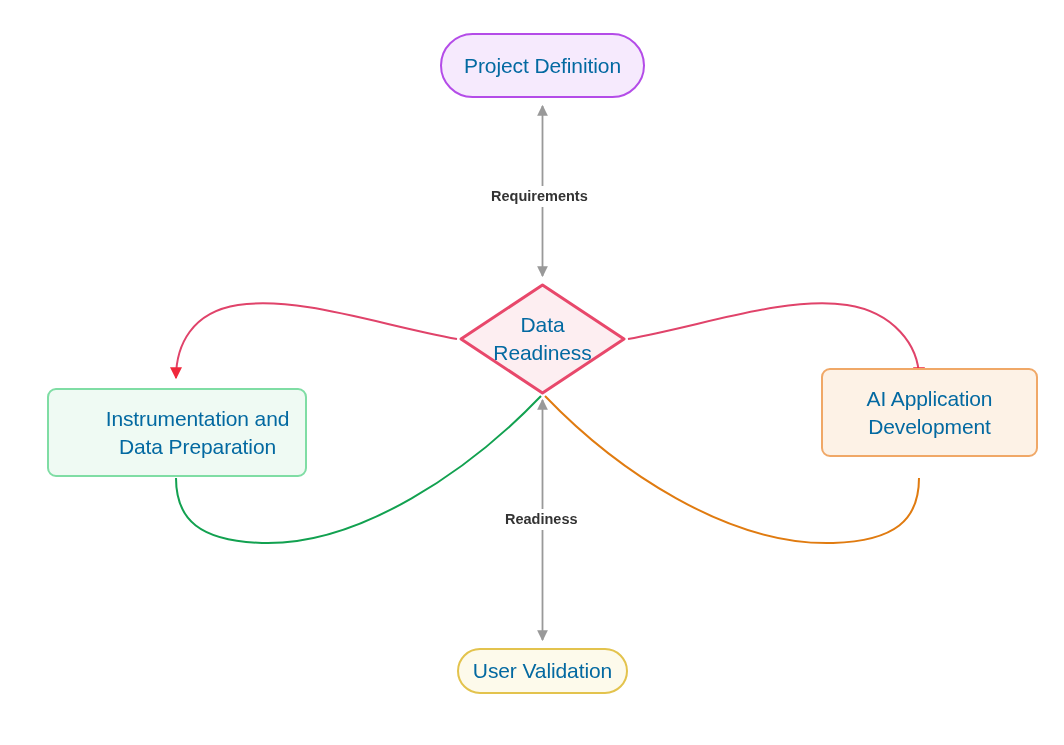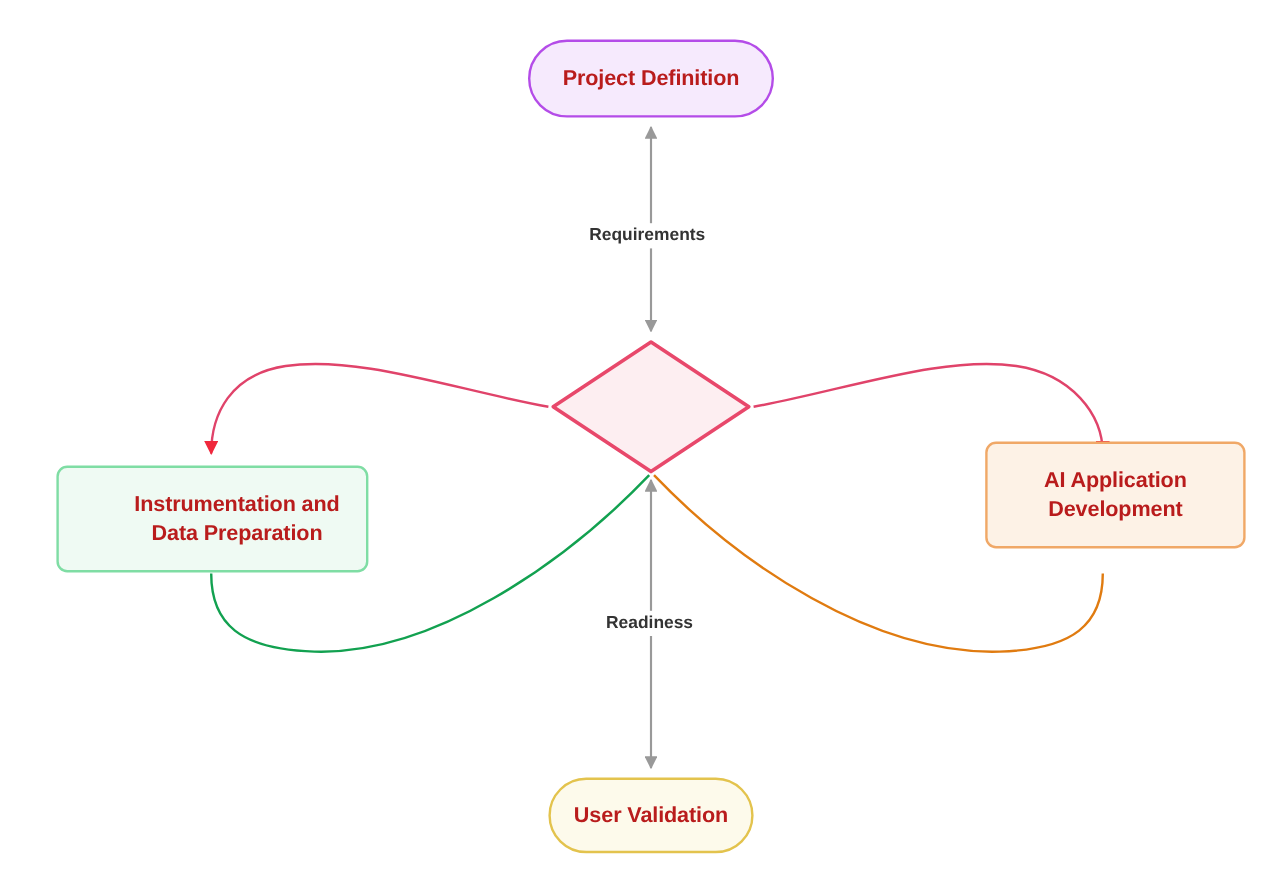--- a/index.html
+++ b/index.html
@@ -29,24 +29,24 @@
   .node {
     position: absolute;
     box-sizing: border-box;
     display: flex;
     align-items: center;
     justify-content: center;
     text-align: center;
     z-index: 5;
   }
   .node .node-label {
-    font-weight: bold;
-    font-size: 18px;
+    font-weight: normal;
+    font-size: 21px;
     line-height: 1.32;
-    color: #b91c1c;
+    color: #0369a1;
     letter-spacing: -0.1px;
     padding: 0 10px;
   }
 
   
   #node-project-definition {
     left: 440px;
     top: 33px;
     width: 205px;
     height: 65px;
@@ -94,21 +94,21 @@
     background: #fdf2e6;
     border: 2px solid #f0a867;
     border-radius: 9px;
   }
 
   
   #node-user-validation {
     left: 457px;
     top: 648px;
     width: 171px;
-    height: 63px;
+    height: 46px;
     background: #fdfaeb;
     border: 2px solid #e3c34d;
     border-radius: 32px;
   }
 
   
   .edge-label {
     position: absolute;
     font-size: 14.5px;
     color: #333333;
@@ -160,20 +160,21 @@
   </svg>
 
   <div class="node" id="node-project-definition">
     <span class="node-label">Project Definition</span>
   </div>
 
   <div class="node" id="node-data-readiness">
     <svg class="diamond-shape" viewBox="0 0 167 112" preserveAspectRatio="none" xmlns="http://www.w3.org/2000/svg">
       <polygon points="83.5,2 165,56 83.5,110 2,56" fill="#fdeef1" stroke="#e8486b" stroke-width="3" stroke-linejoin="round"></polygon>
     </svg>
+    <span class="node-label"><span>Data</span><br><span>Readiness</span></span>
   </div>
 
   <div class="node" id="node-instrumentation">
     <span class="node-label">Instrumentation and Data Preparation</span>
   </div>
 
   <div class="node" id="node-ai-application">
     <span class="node-label">AI Application Development</span>
   </div>
 

